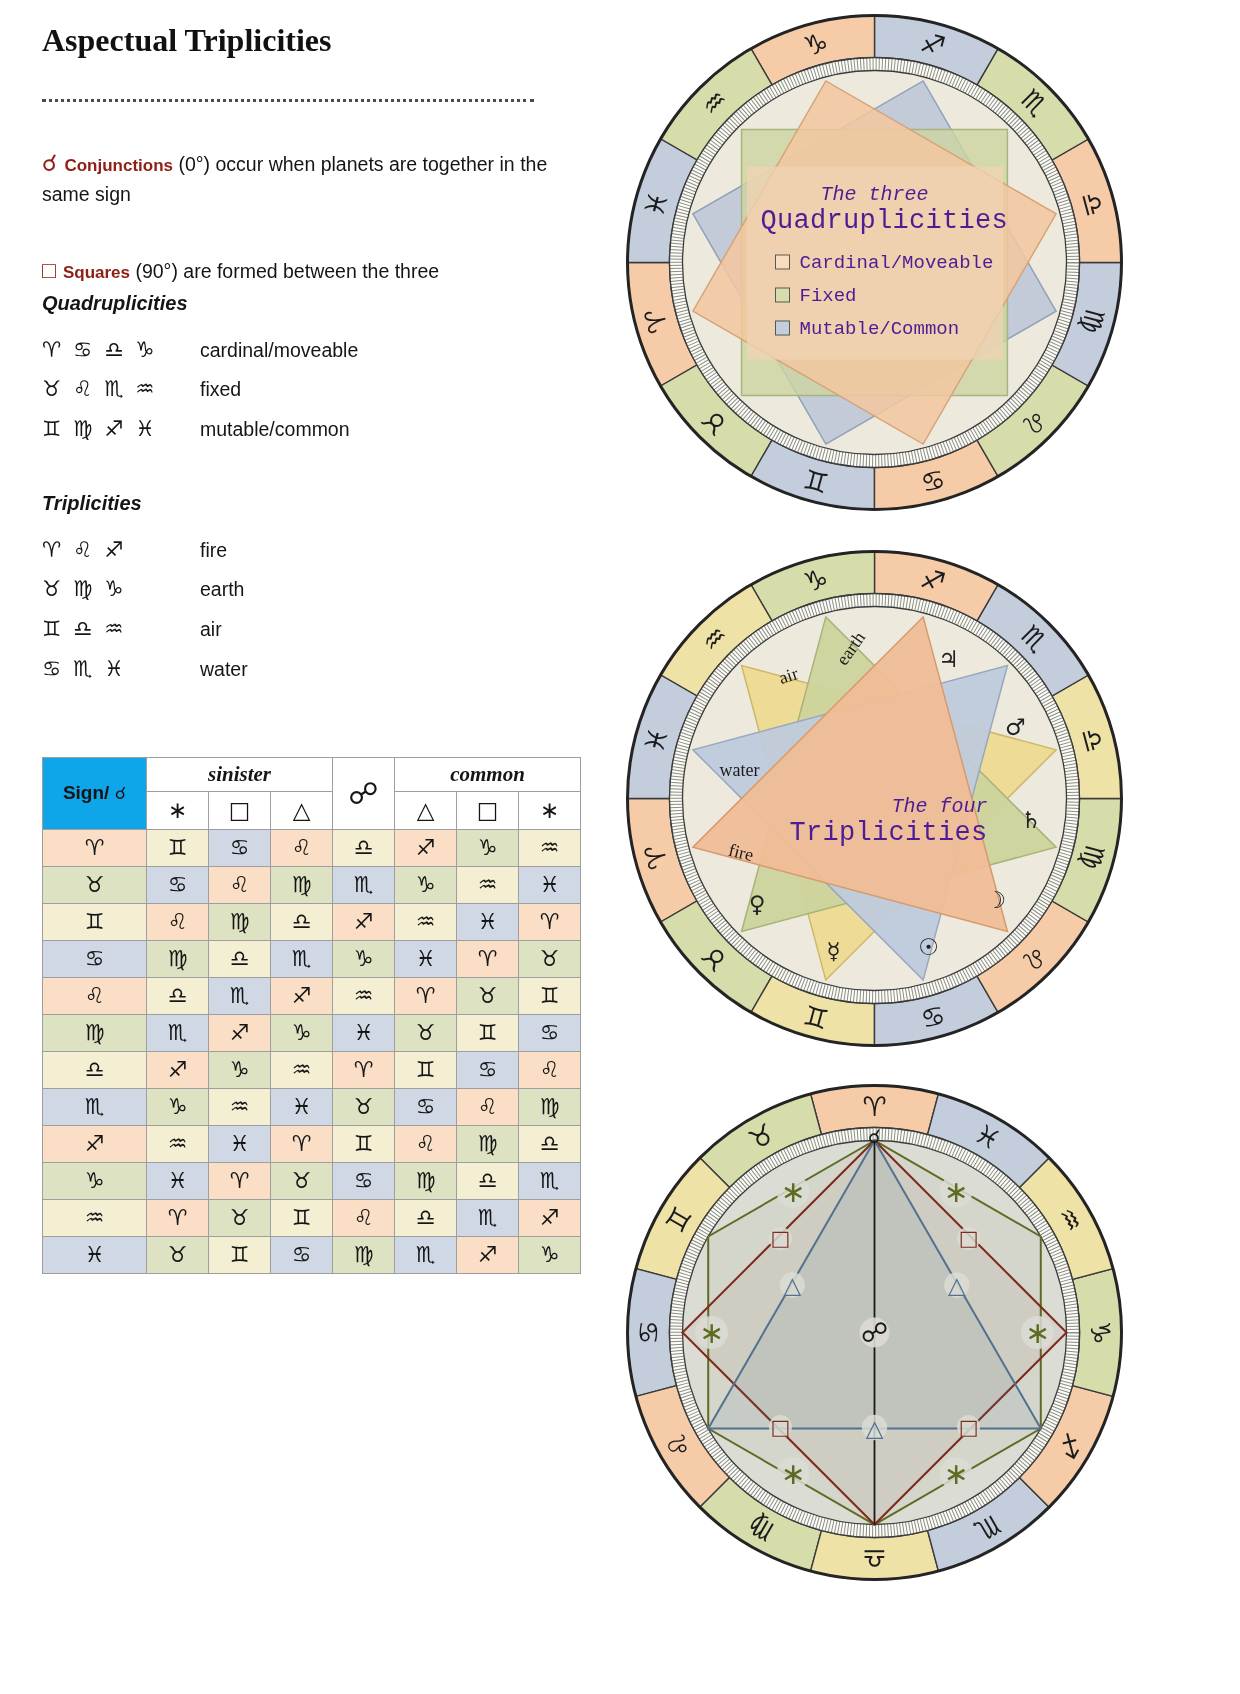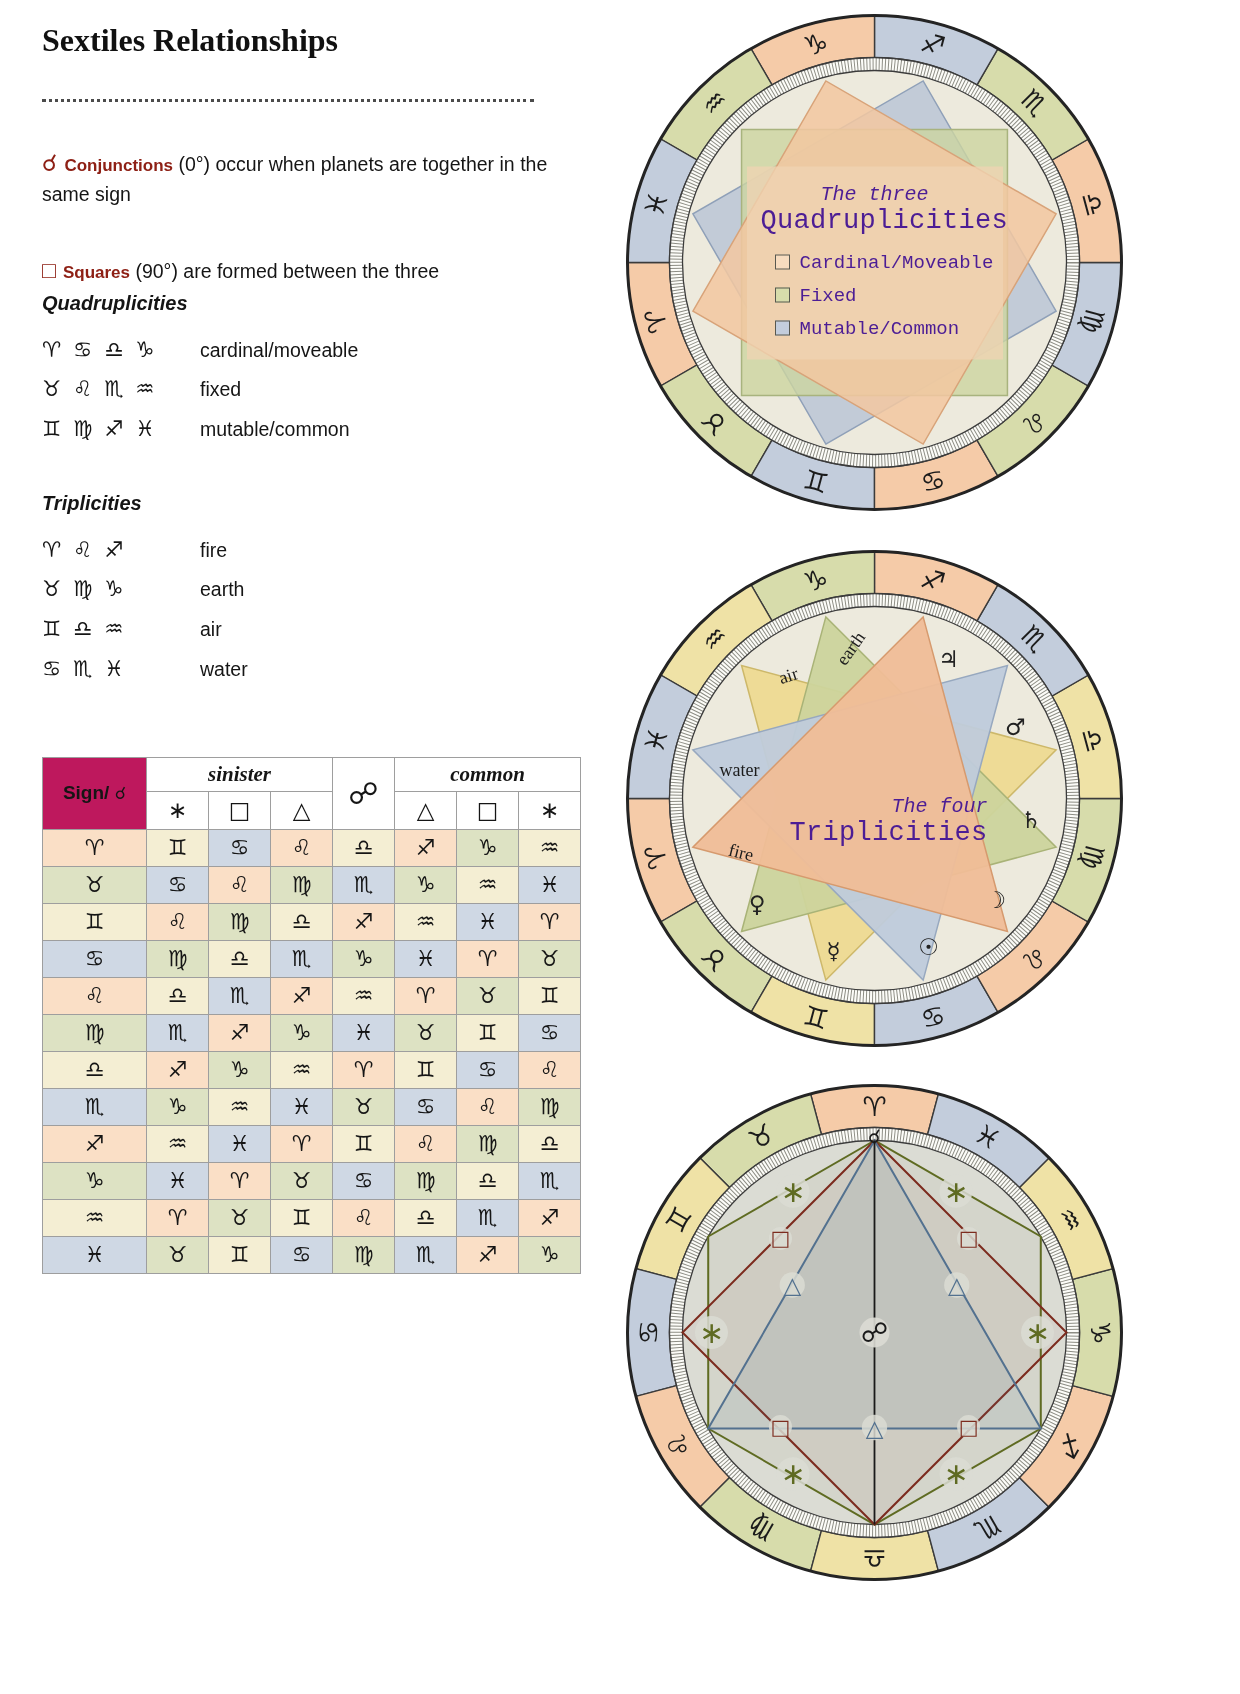--- a/index.html
+++ b/index.html
@@ -18,21 +18,21 @@
   .aspect .a-emph{font-weight:700;font-style:italic;font-size:20px;margin-top:2px}
   .groups{margin-top:15px}
   .group-row{display:flex;align-items:baseline;margin:8px 0}
   .group-row .signs{width:158px;font-size:21.5px;letter-spacing:2.5px;font-family:"DejaVu Sans",sans-serif}
   .group-row .g-label{font-size:19.5px}
 
   .aspect-table{border-collapse:collapse;margin-top:72px;background:#fff}
   .aspect-table th,.aspect-table td{border:1px solid #9e9e9e;text-align:center;vertical-align:middle;padding:0}
   .aspect-table td{width:62px;height:37px;font-size:22px;font-family:"DejaVu Sans",sans-serif}
   .aspect-table td.sign-cell{width:104px}
-  th.corner{width:104px;font-size:19px;font-weight:700;background:#be185d}
+  th.corner{width:104px;font-size:19px;font-weight:700;background:#0ea5e9}
   th.corner .c-glyph{font-weight:400;font-size:17px;font-family:"DejaVu Sans",sans-serif}
   th.wing{font-style:italic;font-size:21px;font-weight:700;font-family:"Liberation Serif","DejaVu Serif",serif;height:34px;background:#fff}
   th.opp{font-size:30px;font-weight:400;background:#fff;font-family:"DejaVu Sans",sans-serif}
   th.subg{font-size:23px;font-weight:400;height:38px;background:#fff;font-family:"DejaVu Sans",sans-serif}
   td.fire{background:#fadfc6}td.earth{background:#dde2c3}td.air{background:#f4eed3}td.water{background:#cfd8e4}
 
   .wheel{position:absolute;width:505px;height:505px}
   #wheel-0{left:622px;top:10px}
   #wheel-1{left:622px;top:546px}
   #wheel-2{left:622px;top:1080px}
@@ -44,21 +44,21 @@
   .box-t2{font-size:27px;letter-spacing:.3px}
   .legend{margin-top:16px;display:flex;flex-direction:column;gap:11px;align-items:flex-start;padding-left:14px}
   .legend-item{display:flex;align-items:center;gap:10px;font-size:19px}
   .legend-swatch{width:15px;height:15px;border:1.6px solid #58584f;display:inline-block}
   .trip-box{left:calc(50% + 14px);top:calc(50% + 22px);transform:translate(-50%,-50%);text-align:right}
 </style>
 </head>
 <body>
 
 <div class="left-col">
-  <h1 class="page-title">Sextiles Relationships</h1>
+  <h1 class="page-title">Aspectual Triplicities</h1>
   <div class="divider"></div>
   <div id="aspects-section">
       <div class="aspect">
         <p><span class="a-glyph">☌</span><span class="a-name">Conjunctions</span><span class="a-rest"> (0°) occur when planets are together in the same sign</span></p>
       </div>
       <div class="aspect">
         <p><span class="a-glyph">□</span><span class="a-name">Squares</span><span class="a-rest"> (90°) are formed between the three</span></p>
         <div class="a-emph">Quadruplicities</div>
         <div class="groups">
           <div class="group-row">

